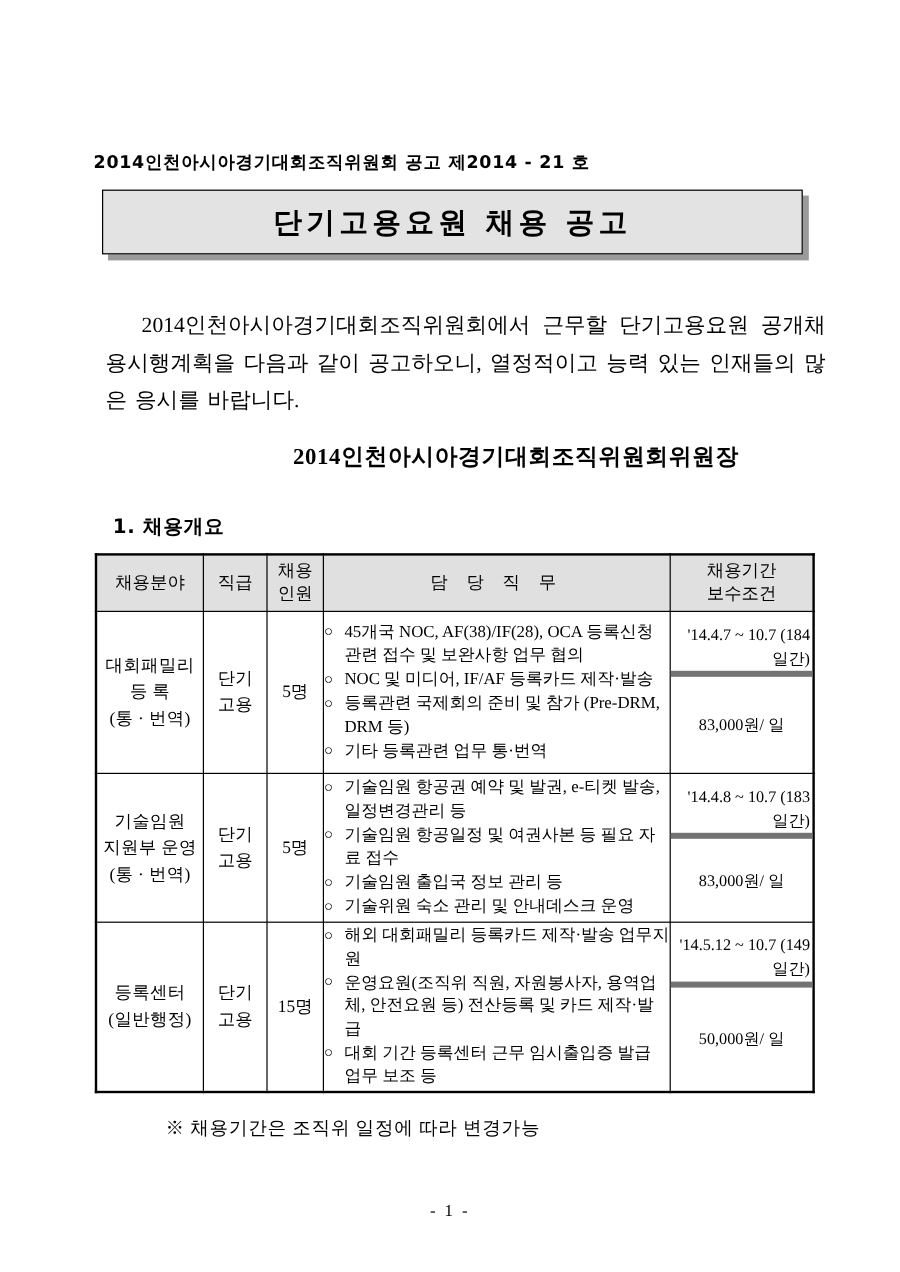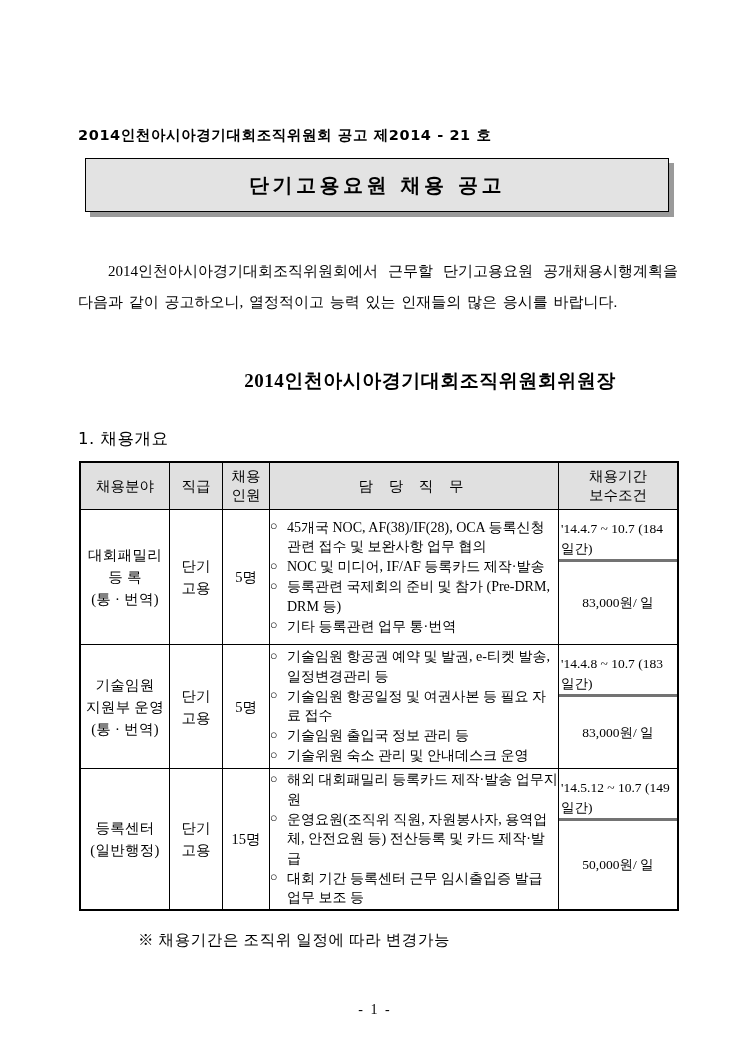--- a/index.html
+++ b/index.html
@@ -60,33 +60,33 @@
     width: 582px;
     height: 52px;
     background: #e3e3e3;
     border: 1px solid #000;
     display: flex;
     align-items: center;
     justify-content: center;
   }
   .title-text {
     font-family: "DejaVu Serif", "Liberation Serif", serif;
-    font-size: 20px;
+    font-size: 24px;
     font-weight: bold;
     letter-spacing: 3.5px;
     white-space: nowrap;
   }
 
   
   .intro {
     position: absolute;
-    left: 78px;
+    left: 88px;
     top: 256px;
     width: 600px;
-    font-size: 15px;
+    font-size: 18px;
     line-height: 31px;
     text-align: justify;
     text-indent: 30px;
     word-spacing: 2px;
     font-family: Liberation Serif, serif;
   }
 
   .date-line {
     position: absolute;
     left: 0;
@@ -109,25 +109,25 @@
     box-sizing: border-box;
     font-size: 19px;
     font-weight: bold;
     letter-spacing: 0.5px;
     white-space: nowrap;
   }
 
   
   .section-heading {
     position: absolute;
-    left: 78px;
+    left: 94px;
     top: 428px;
     font-family: "DejaVu Sans", "Liberation Sans", sans-serif;
     font-size: 16.5px;
-    font-weight: normal;
+    font-weight: bold;
     letter-spacing: 0.5px;
   }
 
   
   .table-wrap {
     position: absolute;
     left: 79px;
     top: 461px;
     width: 592px;
   }
@@ -195,25 +195,25 @@
   td.c-term {
     padding: 0;
     vertical-align: top;
   }
   .term-inner {
     display: flex;
     flex-direction: column;
     height: 100%;
   }
   .term-period {
-    text-align: left;
+    text-align: right;
     font-size: 13.5px;
     line-height: 20px;
     padding: 9px 2px 0 2px;
-    border-bottom: 3px solid #737373;
+    border-bottom: 5px solid #737373;
     flex: 0 0 auto;
     min-height: 44px;
     box-sizing: border-box;
   }
   .term-pay {
     text-align: center;
     font-size: 13.5px;
     flex: 1 1 auto;
     display: flex;
     align-items: center;

